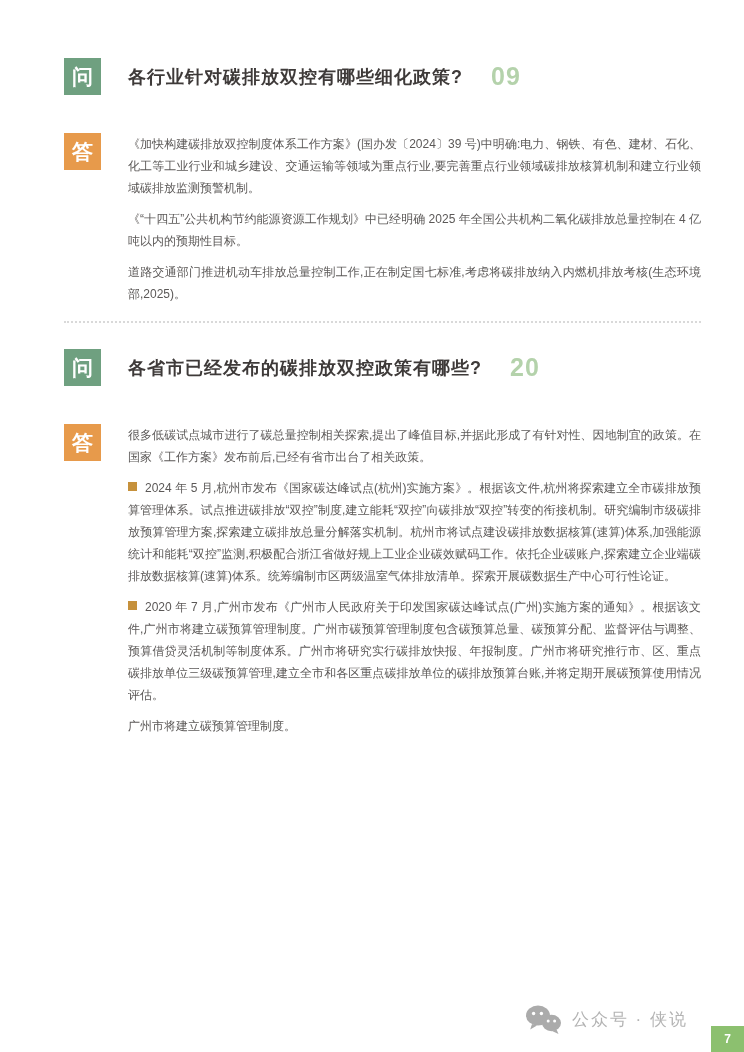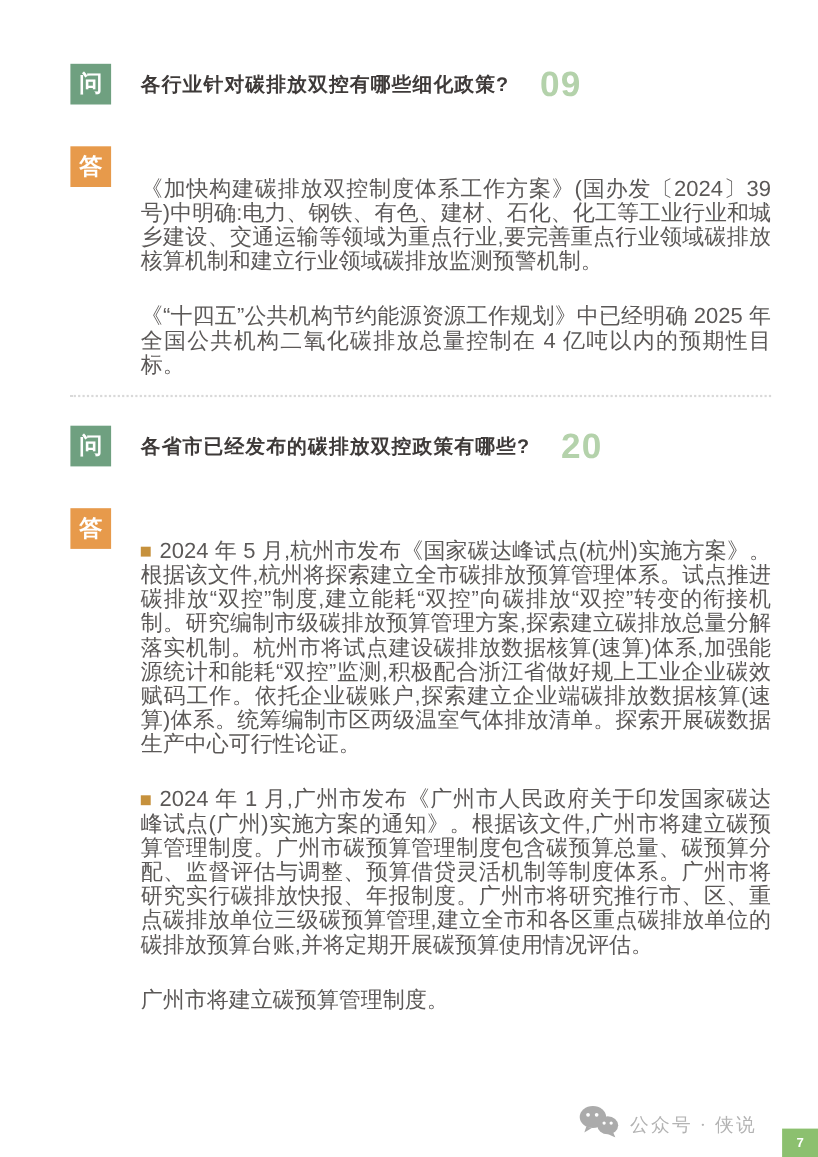--- a/index.html
+++ b/index.html
@@ -28,35 +28,34 @@
   .badge.a { background: var(--a-orange, #E79A4B); }
   .q-title {
     margin-left: 27px;
     font-size: 18px; font-weight: 800;
     color: var(--title-ink, #3E3A39);
     letter-spacing: 1px;
     white-space: nowrap;
   }
   .q-num {
     margin-left: 28px;
-    font-size: 32px; font-weight: 800;
+    font-size: 25px; font-weight: 800;
     color: var(--num-green, #B4D2AB);
     letter-spacing: 1px;
   }
 
   
   .a-row { display: flex; align-items: flex-start; margin-top: 38px; }
   .a-body { margin-left: 27px; width: 573px; }
   .para {
-    font-size: 20px;
+    font-size: 12px;
     line-height: 22px;
     color: var(--body-ink, #5B5857);
     text-align: justify;
     margin-bottom: 9px;
-    margin-top: 28px;
   }
   .para:last-child { margin-bottom: 0; }
   .bullet {
     display: inline-block;
     width: 9px; height: 9px;
     background: var(--bullet-amber, #C6913C);
     margin-right: 8px;
     vertical-align: 1px;
   }
 
@@ -65,23 +64,22 @@
     border: none;
     border-top: 2px dotted #D9D9D9;
     margin: 16px 0 26px 0;
   }
   .section-2 .q-header { margin-top: 0; }
 
   
   .footer-brand {
     position: absolute;
     right: 56px; bottom: 18px;
-    display: flex; align-items: flex-end;
+    display: flex; align-items: center;
     color: var(--muted-gray, #B3B3B3);
-    font-family: Liberation Serif, serif;
   }
   .footer-brand .wx-icon { margin-right: 10px; display: inline-flex; }
   .footer-brand .brand-text {
     font-size: 17px;
     letter-spacing: 2px;
   }
   .page-badge {
     position: absolute;
     right: 0; bottom: 0;
     width: 33px; height: 26px;
@@ -100,37 +98,39 @@
     <div class="q-header">
       <div class="badge q">问</div>
       <h1 class="q-title">各行业针对碳排放双控有哪些细化政策?</h1>
       <span class="q-num">09</span>
     </div>
     <div class="a-row">
       <div class="badge a">答</div>
       <div class="a-body">
         <p class="para"><span>《加快构建碳排放双控制度体系工作方案》(国办发〔2024〕39 号)中明确:电力、钢铁、有色、建材、石化、化工等工业行业和城乡建设、交通运输等领域为重点行业,要完善重点行业领域碳排放核算机制和建立行业领域碳排放监测预警机制。</span></p>
         <p class="para"><span>《“十四五”公共机构节约能源资源工作规划》中已经明确 2025 年全国公共机构二氧化碳排放总量控制在 4 亿吨以内的预期性目标。</span></p>
+        <p class="para"><span>道路交通部门推进机动车排放总量控制工作,正在制定国七标准,考虑将碳排放纳入内燃机排放考核(生态环境部,2025)。</span></p>
       </div>
     </div>
   </section>
 
   <hr class="divider">
 
   <section class="qa-section section-2">
     <div class="q-header">
       <div class="badge q">问</div>
       <h1 class="q-title">各省市已经发布的碳排放双控政策有哪些?</h1>
       <span class="q-num">20</span>
     </div>
     <div class="a-row">
       <div class="badge a">答</div>
       <div class="a-body">
+        <p class="para"><span>很多低碳试点城市进行了碳总量控制相关探索,提出了峰值目标,并据此形成了有针对性、因地制宜的政策。在国家《工作方案》发布前后,已经有省市出台了相关政策。</span></p>
         <p class="para"><span class="bullet"></span><span>2024 年 5 月,杭州市发布《国家碳达峰试点(杭州)实施方案》。根据该文件,杭州将探索建立全市碳排放预算管理体系。试点推进碳排放“双控”制度,建立能耗“双控”向碳排放“双控”转变的衔接机制。研究编制市级碳排放预算管理方案,探索建立碳排放总量分解落实机制。杭州市将试点建设碳排放数据核算(速算)体系,加强能源统计和能耗“双控”监测,积极配合浙江省做好规上工业企业碳效赋码工作。依托企业碳账户,探索建立企业端碳排放数据核算(速算)体系。统筹编制市区两级温室气体排放清单。探索开展碳数据生产中心可行性论证。</span></p>
-        <p class="para"><span class="bullet"></span><span>2024 年 1 月,广州市发布《广州市人民政府关于印发国家碳达峰试点(广州)实施方案的通知》。根据该文件,广州市将建立碳预算管理制度。广州市碳预算管理制度包含碳预算总量、碳预算分配、监督评估与调整、预算借贷灵活机制等制度体系。广州市将研究实行碳排放快报、年报制度。广州市将研究推行市、区、重点碳排放单位三级碳预算管理,建立全市和各区重点碳排放单位的碳排放预算台账,并将定期开展碳预算使用情况评估。</span></p>
+        <p class="para"><span class="bullet"></span><span>2020 年 7 月,广州市发布《广州市人民政府关于印发国家碳达峰试点(广州)实施方案的通知》。根据该文件,广州市将建立碳预算管理制度。广州市碳预算管理制度包含碳预算总量、碳预算分配、监督评估与调整、预算借贷灵活机制等制度体系。广州市将研究实行碳排放快报、年报制度。广州市将研究推行市、区、重点碳排放单位三级碳预算管理,建立全市和各区重点碳排放单位的碳排放预算台账,并将定期开展碳预算使用情况评估。</span></p>
         <p class="para"><span>广州市将建立碳预算管理制度。</span></p>
       </div>
     </div>
   </section>
 
 </div>
 
 <div class="footer-brand">
   <span class="wx-icon">
     <svg width="37" height="30" viewBox="0 0 37 30" aria-hidden="true">

